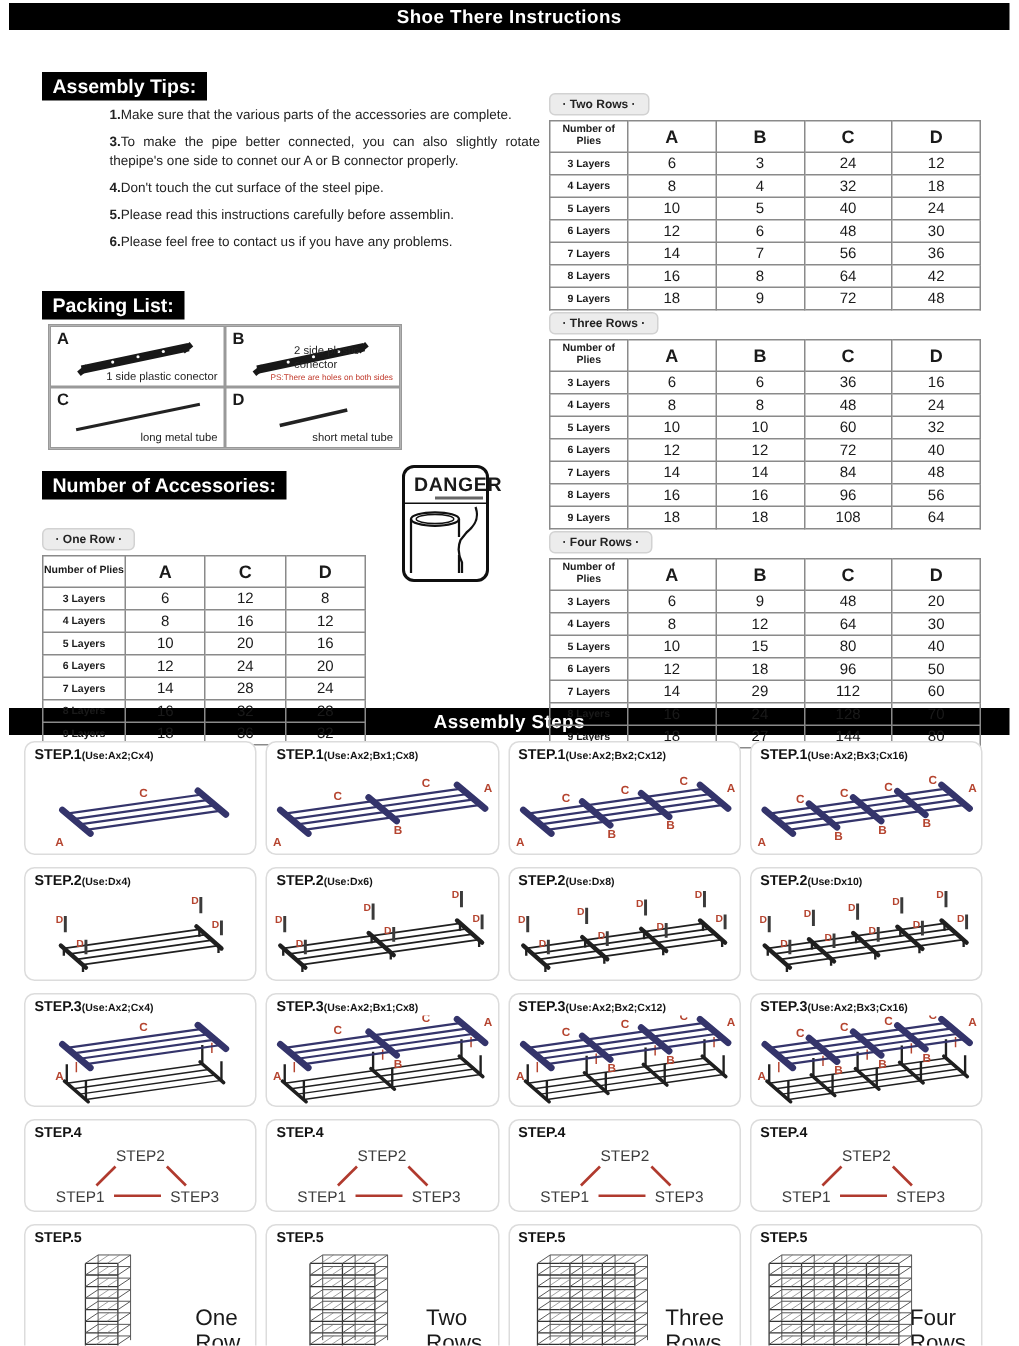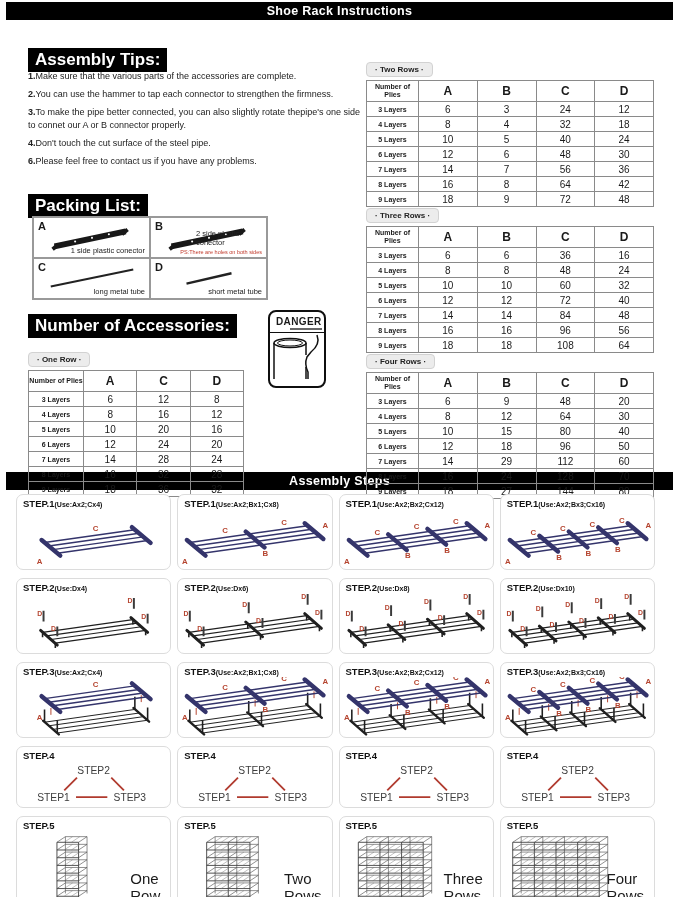--- a/index.html
+++ b/index.html
@@ -5,39 +5,39 @@
   * { box-sizing: border-box; margin: 0; padding: 0; }
   html,body { width:679px; height:897px; background:#fff; overflow:hidden;
               font-family:"Liberation Sans", sans-serif; color:#1a1a1a; }
   .bar { margin:2px 6px 0; height:18px; background:#000; color:#fff;
          text-align:center; font-weight:bold; font-size:12.5px; line-height:18px;
          letter-spacing:.3px; }
   .upper { position:relative; height:450px; }
   .col-left  { position:absolute; left:28px; top:22px; width:332px; }
   .col-right { position:absolute; left:366px; top:22px; width:288px; }
   .blacklabel { position:absolute; display:inline-block; background:#000; color:#fff;
-                font-weight:bold; font-size:17px; padding:2px 7px; }
+                font-weight:bold; font-size:13px; padding:2px 7px; }
   .tips { position:absolute; top:28px; left:0; width:332px; }
-  .tip { font-size:9px; line-height:1.45; text-align:justify; margin-bottom:5px; color:#222; }
+  .tip { font-size:9px; line-height:1.45; text-align:justify; margin-bottom:5px; color:#222;margin-left:45px; }
   .tip b { font-weight:bold; }
   
   .packing { position:absolute; top:174px; left:4px; width:236px;
              display:grid; grid-template-columns:1fr 1fr; grid-auto-rows:41px;
              border:1px solid #999; }
   .pcell { position:relative; border:1px solid #999; }
   .pletter { position:absolute; top:2px; left:4px; font-size:11px; font-weight:bold; }
   .pcap { position:absolute; bottom:2px; right:4px; font-size:7.5px; color:#222; }
   .pcap.raised { bottom:10px;margin-left:45px; }
   .pnote { position:absolute; bottom:2px; right:4px; font-size:5.5px; color:#c0392b; }
   .pcell svg { position:absolute; left:8px; top:4px; }
   
   .danger { position:absolute; left:240px; top:268px; width:58px; height:78px;
             border:2px solid #0f0f0f; border-radius:8px; background:#fff; }
   .danger-head { display:flex; align-items:center; gap:2px; padding:3px 3px 0 4px; }
-  .danger-word { font-size:10px; font-weight:bold; letter-spacing:.4px; }
+  .danger-word { font-size:13px; font-weight:bold; letter-spacing:.4px; }
   .danger-sub { height:2px; background:#666; width:32px; margin:1px 0 2px 20px; }
   .danger-div { border-top:1.5px solid #0f0f0f; }
   
   .tablock { position:absolute; left:0; }
   .badge { display:inline-block; background:#ececec; border:1px solid #d2d2d2;
            border-radius:4px; font-size:8px; font-weight:bold; color:#222;
            padding:2px 8px; margin-bottom:3px;margin-top:12px; }
   .tablock table { border-collapse:collapse; table-layout:fixed; }
   .tablock th, .tablock td { border:1px solid #8a8a8a; text-align:center; padding:0; }
   .tablock thead th { font-size:12px; font-weight:bold; height:21px; }
@@ -60,31 +60,31 @@
   .diag { position:absolute; left:2px; right:2px; top:14px; bottom:1px; }
   .diag svg { width:100%; height:100%; }
   .rack-cap { position:absolute; right:10px; bottom:7px; font-size:15px;
               line-height:1.15; color:#1a1a1a; text-align:left; }
 </style>
 </head>
 <body>
 
 <div>
   <div class="bar">
-    <span>Shoe Rack Instructions</span>
+    <span>Shoe There Instructions</span>
   </div>
 
   <div class="upper">
     <div class="col-left">
       <div class="blacklabel" style="top:6px;left:0">Assembly Tips:</div>
       <div class="tips" id="tips">
           <div class="tip"><b>1.</b><span>Make sure that the various parts of the accessories are complete.</span></div>
-          <div class="tip"><b>2.</b><span>You can use the hammer to tap each connector to strengthen the firmness.</span></div>
           <div class="tip"><b>3.</b><span>To make the pipe better connected, you can also slightly rotate thepipe's one side to connet our A or B connector properly.</span></div>
           <div class="tip"><b>4.</b><span>Don't touch the cut surface of the steel pipe.</span></div>
+          <div class="tip"><b>5.</b><span>Please read this instructions carefully before assemblin.</span></div>
           <div class="tip"><b>6.</b><span>Please feel free to contact us if you have any problems.</span></div>
         </div>
 
       <div class="blacklabel" style="top:152px;left:0">Packing List:</div>
       <div class="packing" id="packing">
           <div class="pcell">
             <span class="pletter">A</span>
             <svg width="100" height="30" viewBox="0 0 104 32">
               <line x1="12" y1="26" x2="88" y2="10" stroke="#181818" stroke-width="6" stroke-linecap="butt"></line>
               <line x1="10" y1="29" x2="16" y2="24" stroke="#181818" stroke-width="4" stroke-linecap="butt"></line>

